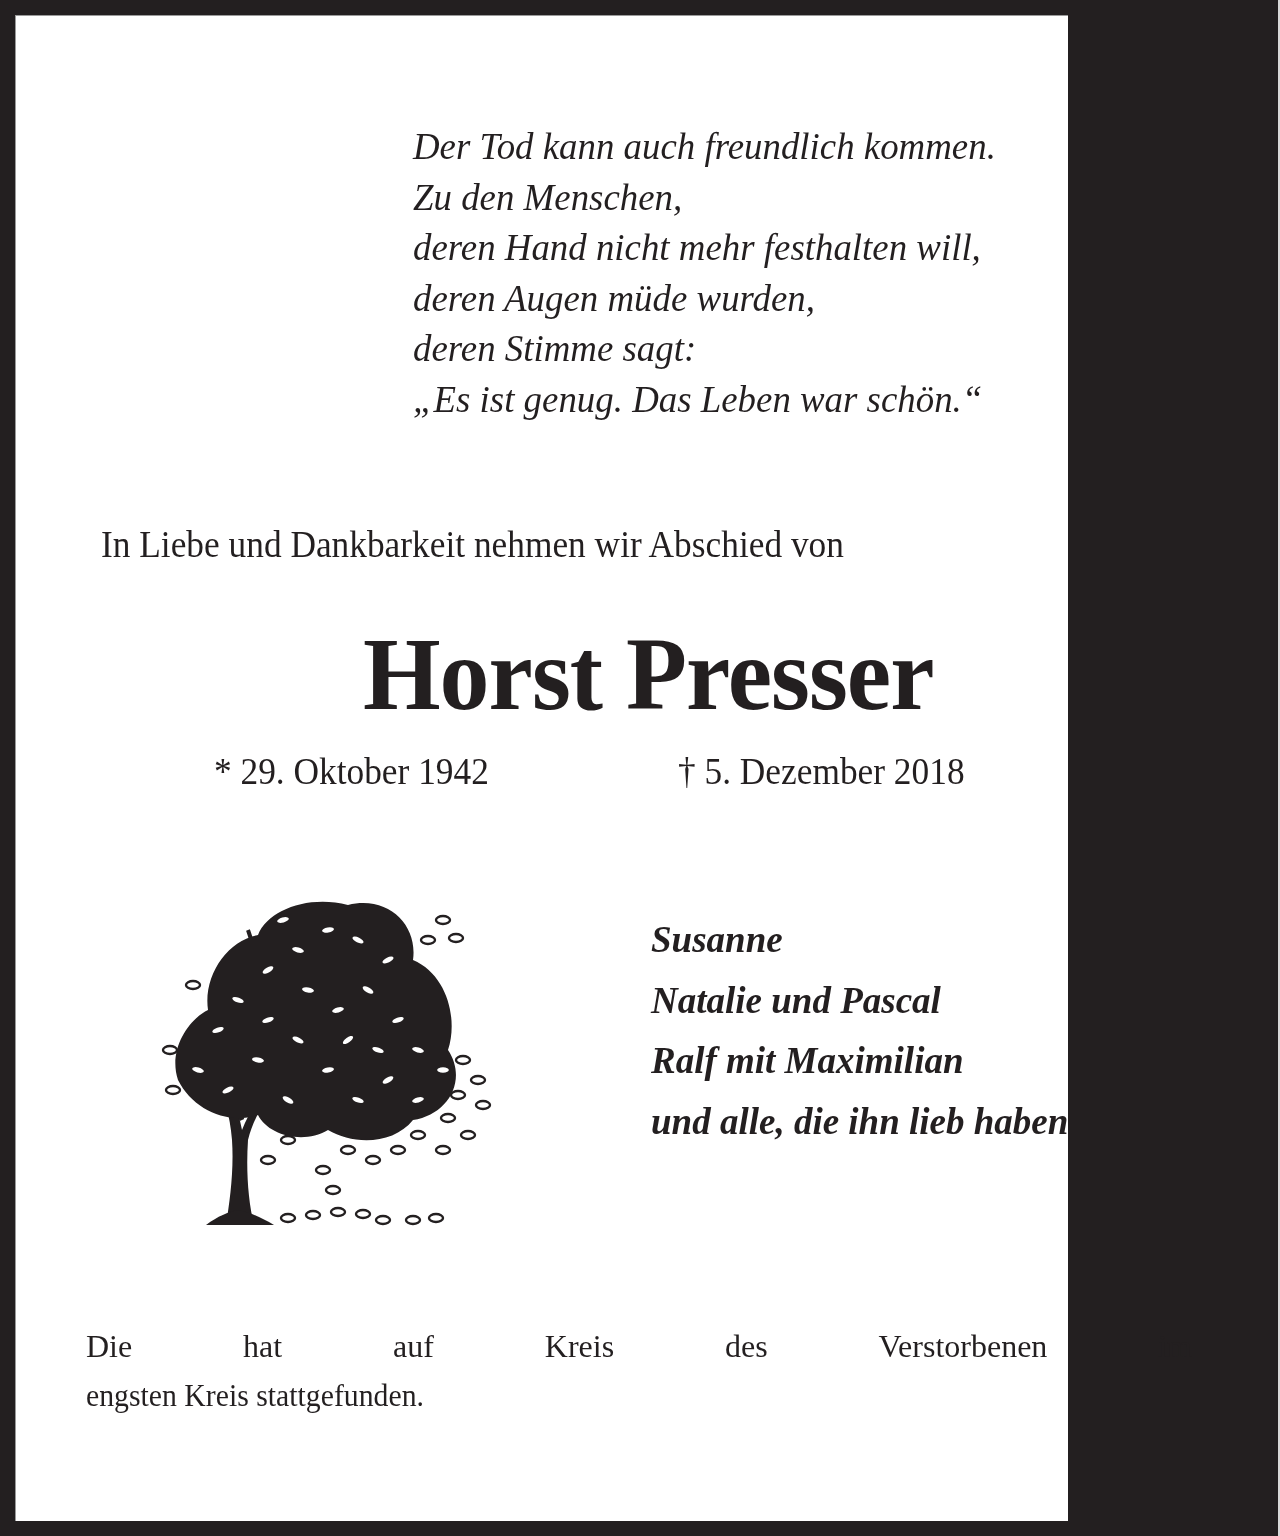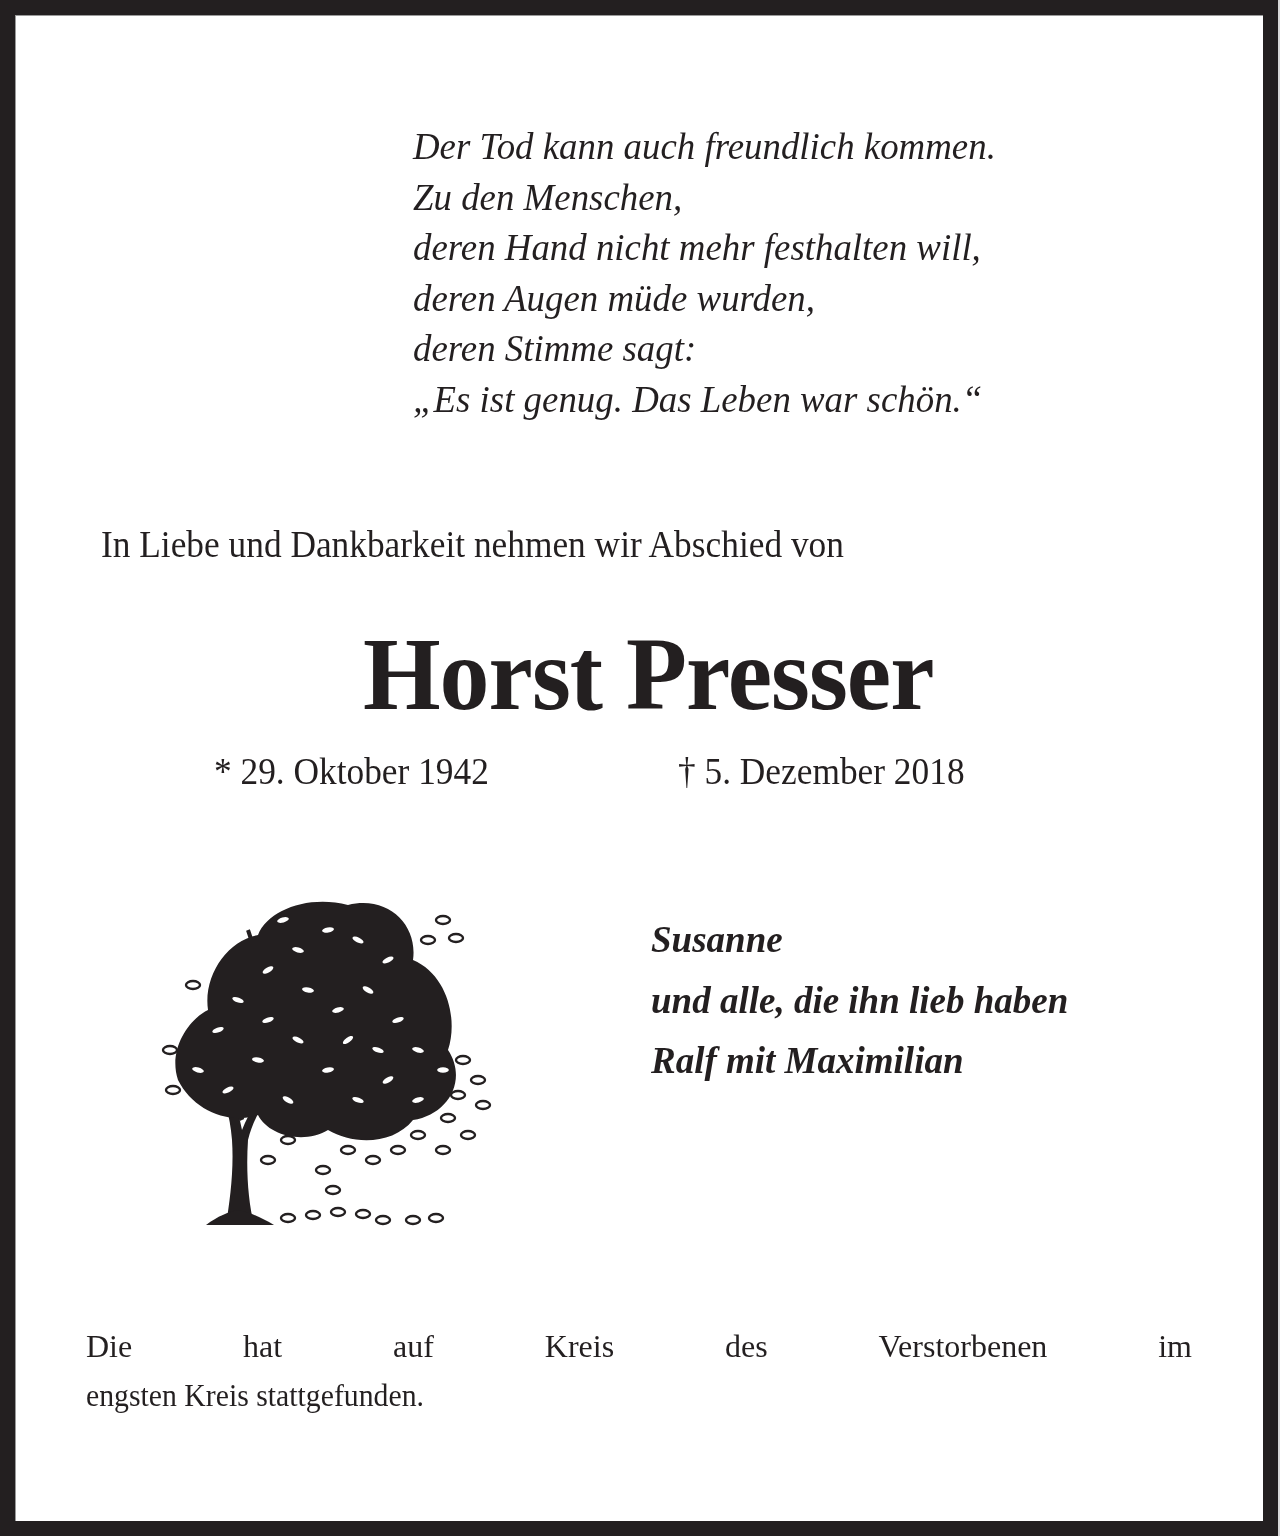--- a/index.html
+++ b/index.html
@@ -12,21 +12,21 @@
       height: 1536px;
       position: relative;
       overflow: hidden;
       font-family: "Liberation Serif", "DejaVu Serif", serif;
       color: #231f20;
     }
     .frame {
       position: absolute;
       left: 15px;
       top: 15px;
-      width: 1248px;
+      width: 1053px;
       height: 1506px;
       background: #ffffff;
       box-shadow: inset 1px 1px 0 #9a9a9a;
     }
     .edge-right {
       position: absolute;
       right: 0;
       top: 0;
       width: 2px;
       height: 1536px;
@@ -214,22 +214,23 @@
   <use href="#leaf" x="278" y="338"></use>
   <use href="#leaf" x="110" y="280"></use>
   <use href="#leaf" x="130" y="260"></use>
   <use href="#leaf" x="35" y="105"></use>
   <use href="#leaf" x="12" y="170"></use>
   <use href="#leaf" x="15" y="210"></use>
 </svg>
 
 <div class="family">
   <span class="family-line">Susanne</span>
+  <span class="family-line">Natalie und Pascal</span>
+  <span class="family-line">Ralf mit Maximilian</span>
   <span class="family-line">und alle, die ihn lieb haben</span>
-  <span class="family-line">Ralf mit Maximilian</span>
 </div>
 
 <div class="closing">
   <div class="closing-line1">
     <span>Die</span>
     <span>hat</span>
     <span>auf</span>
     <span>Kreis</span>
     <span>des</span>
     <span>Verstorbenen</span>

